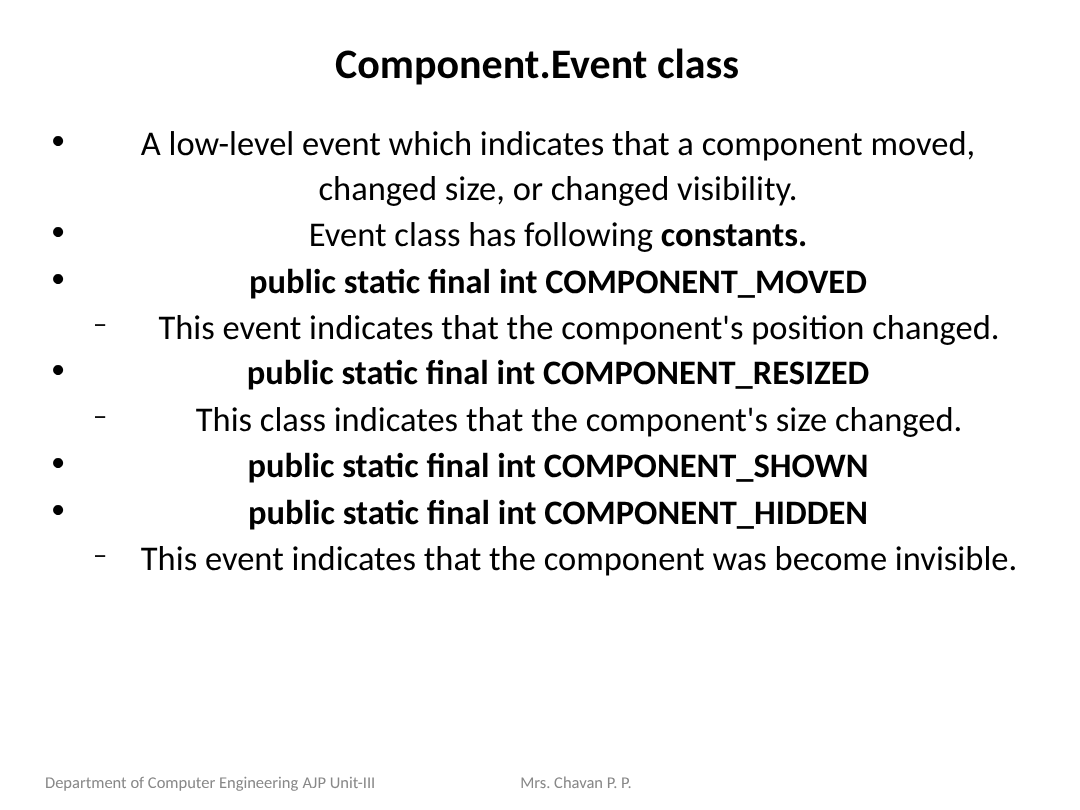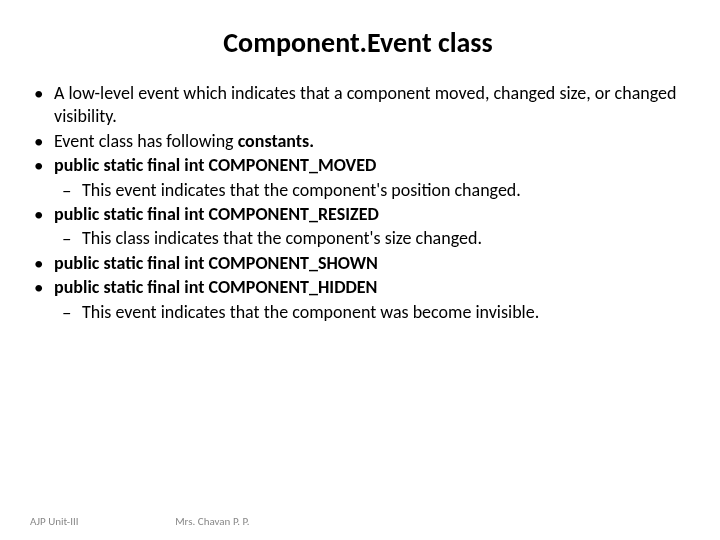--- a/index.html
+++ b/index.html
@@ -23,22 +23,23 @@
       position: relative;
     }
     .title {
       text-align: center;
       font-size: 28px;
       font-weight: bold;
       margin-bottom: 22px;
       margin-top: 5px;
     }
     .content {
-      font-size: 18px;
+      font-size: 23px;
       line-height: 1.3;
+      text-align: center;
     }
     ul {
       list-style: none;
       padding-left: 0;
     }
     li.bullet {
       position: relative;
       padding-left: 28px;
       margin-bottom: 1px;
     }
@@ -124,16 +125,17 @@
       <li class="bullet">
         <span class="bold">public static final int COMPONENT_HIDDEN</span>
       </li>
       <li class="dash">
         <span>This event indicates that the component was become invisible.</span>
       </li>
     </ul>
   </div>
 
   <div class="footer">
+    <div class="footer-left">Department of Computer Engineering</div>
     <div class="footer-mid1">AJP Unit-III</div>
     <div class="footer-mid2">Mrs. Chavan P. P.</div>
   </div>
 </div>
 
 </body></html>

